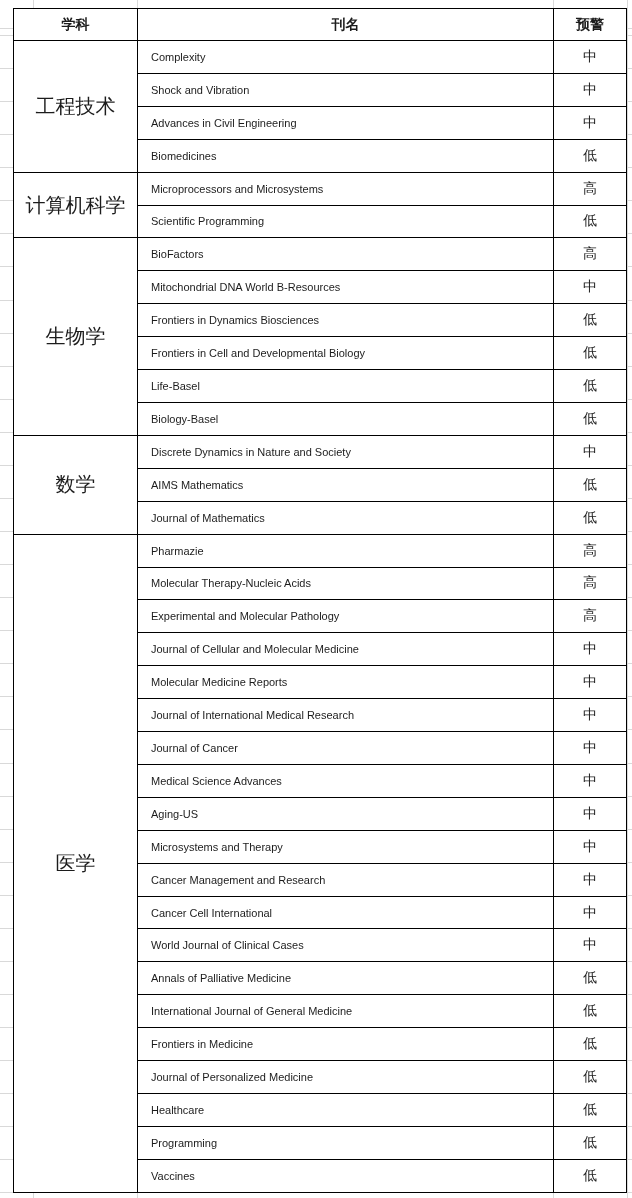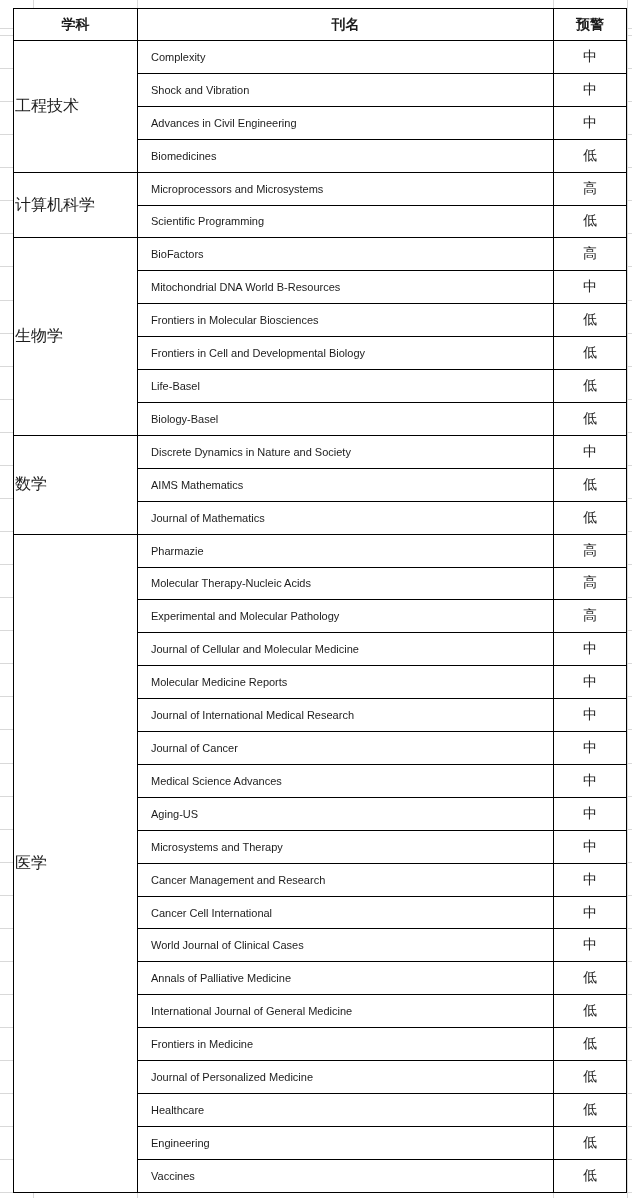--- a/index.html
+++ b/index.html
@@ -56,22 +56,22 @@
   .warning-table thead tr {
     height: 32px;
   }
   .warning-table th {
     font-size: 14px;
     font-weight: bold;
     text-align: center;
     vertical-align: middle;
   }
   .subject-cell {
-    font-size: 16px;
-    text-align: left;
+    font-size: 20px;
+    text-align: center;
     vertical-align: middle;
   }
   .journal-cell {
     font-size: 11px;
     text-align: left;
     vertical-align: middle;
     padding-left: 13px;
   }
   .level-cell {
     font-size: 14px;
@@ -131,21 +131,21 @@
       <tr>
         <td rowspan="6" class="subject-cell">生物学</td>
         <td class="journal-cell">BioFactors</td>
         <td class="level-cell">高</td>
       </tr>
       <tr>
         <td class="journal-cell">Mitochondrial DNA World B-Resources</td>
         <td class="level-cell">中</td>
       </tr>
       <tr>
-        <td class="journal-cell">Frontiers in Molecular Biosciences</td>
+        <td class="journal-cell">Frontiers in Dynamics Biosciences</td>
         <td class="level-cell">低</td>
       </tr>
       <tr>
         <td class="journal-cell">Frontiers in Cell and Developmental Biology</td>
         <td class="level-cell">低</td>
       </tr>
       <tr>
         <td class="journal-cell">Life-Basel</td>
         <td class="level-cell">低</td>
       </tr>
@@ -233,21 +233,21 @@
       </tr>
       <tr>
         <td class="journal-cell">Journal of Personalized Medicine</td>
         <td class="level-cell">低</td>
       </tr>
       <tr>
         <td class="journal-cell">Healthcare</td>
         <td class="level-cell">低</td>
       </tr>
       <tr>
-        <td class="journal-cell">Engineering</td>
+        <td class="journal-cell">Programming</td>
         <td class="level-cell">低</td>
       </tr>
       <tr>
         <td class="journal-cell">Vaccines</td>
         <td class="level-cell">低</td>
       </tr>
     </tbody>
 </table>
 
 </body></html>

